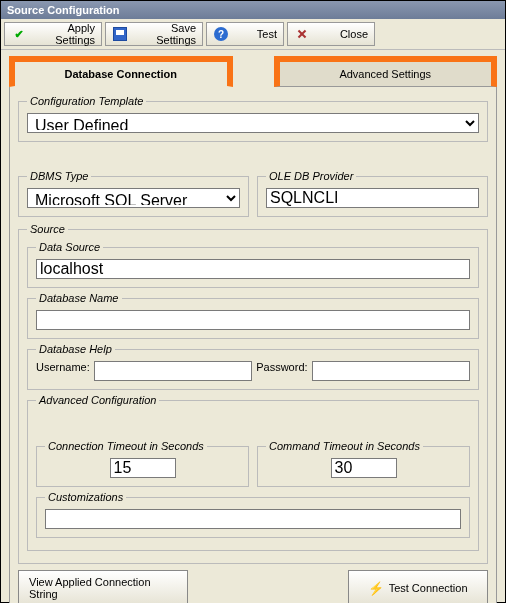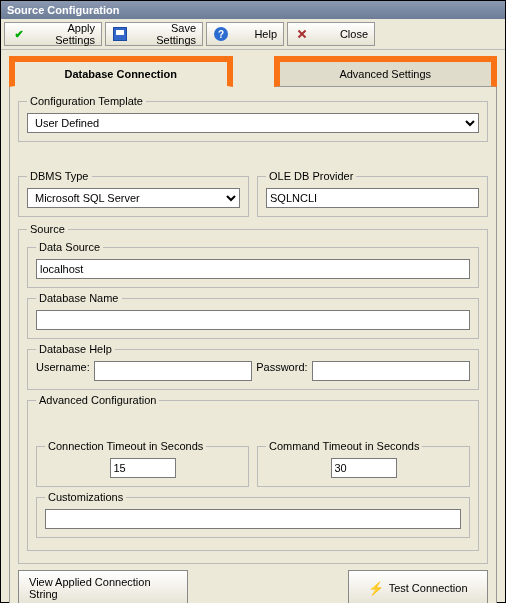--- a/index.html
+++ b/index.html
@@ -83,27 +83,28 @@
   fieldset {
     border: 1px solid #bbb;
     margin: 0 0 6px 0;
     padding: 6px 8px 8px 8px;
   }
   fieldset fieldset { margin-bottom: 4px; }
   legend {
     font-size: 11px;
     padding: 0 3px;
     color: #000;
+    font-style: italic;
   }
   .row { display:flex; gap:8px;margin-top:28px; }
   .row > * { flex:1; }
   select, input[type=text], input[type=password] {
     width: 100%;
     font-family: Tahoma, Arial, sans-serif;
-    font-size: 11px;
+    font-size: 16px;
     padding: 2px 3px;
     border: 1px solid #7a7a7a;
     background: #fff;
     height: 20px;
   }
   .login-row {
     display:flex;
     gap: 4px;
   }
   .login-row label { white-space:nowrap; }
@@ -152,21 +153,21 @@
     <div class="toolbtn" style="width:98px;gap:20px;">
       <span class="icon">
           <span class="icon-save"></span>
         </span>
       <span class="label">Save Settings</span>
     </div>
     <div class="toolbtn" style="width:78px;">
       <span class="icon">
           <span class="icon-help">?</span>
         </span>
-      <span class="label">Help</span>
+      <span class="label">Test</span>
     </div>
     <div class="toolbtn" style="width:88px;">
       <span class="icon">
           <span class="icon-close"></span>
         </span>
       <span class="label">Close</span>
     </div>
   </div>
 
   <div class="tabs">

